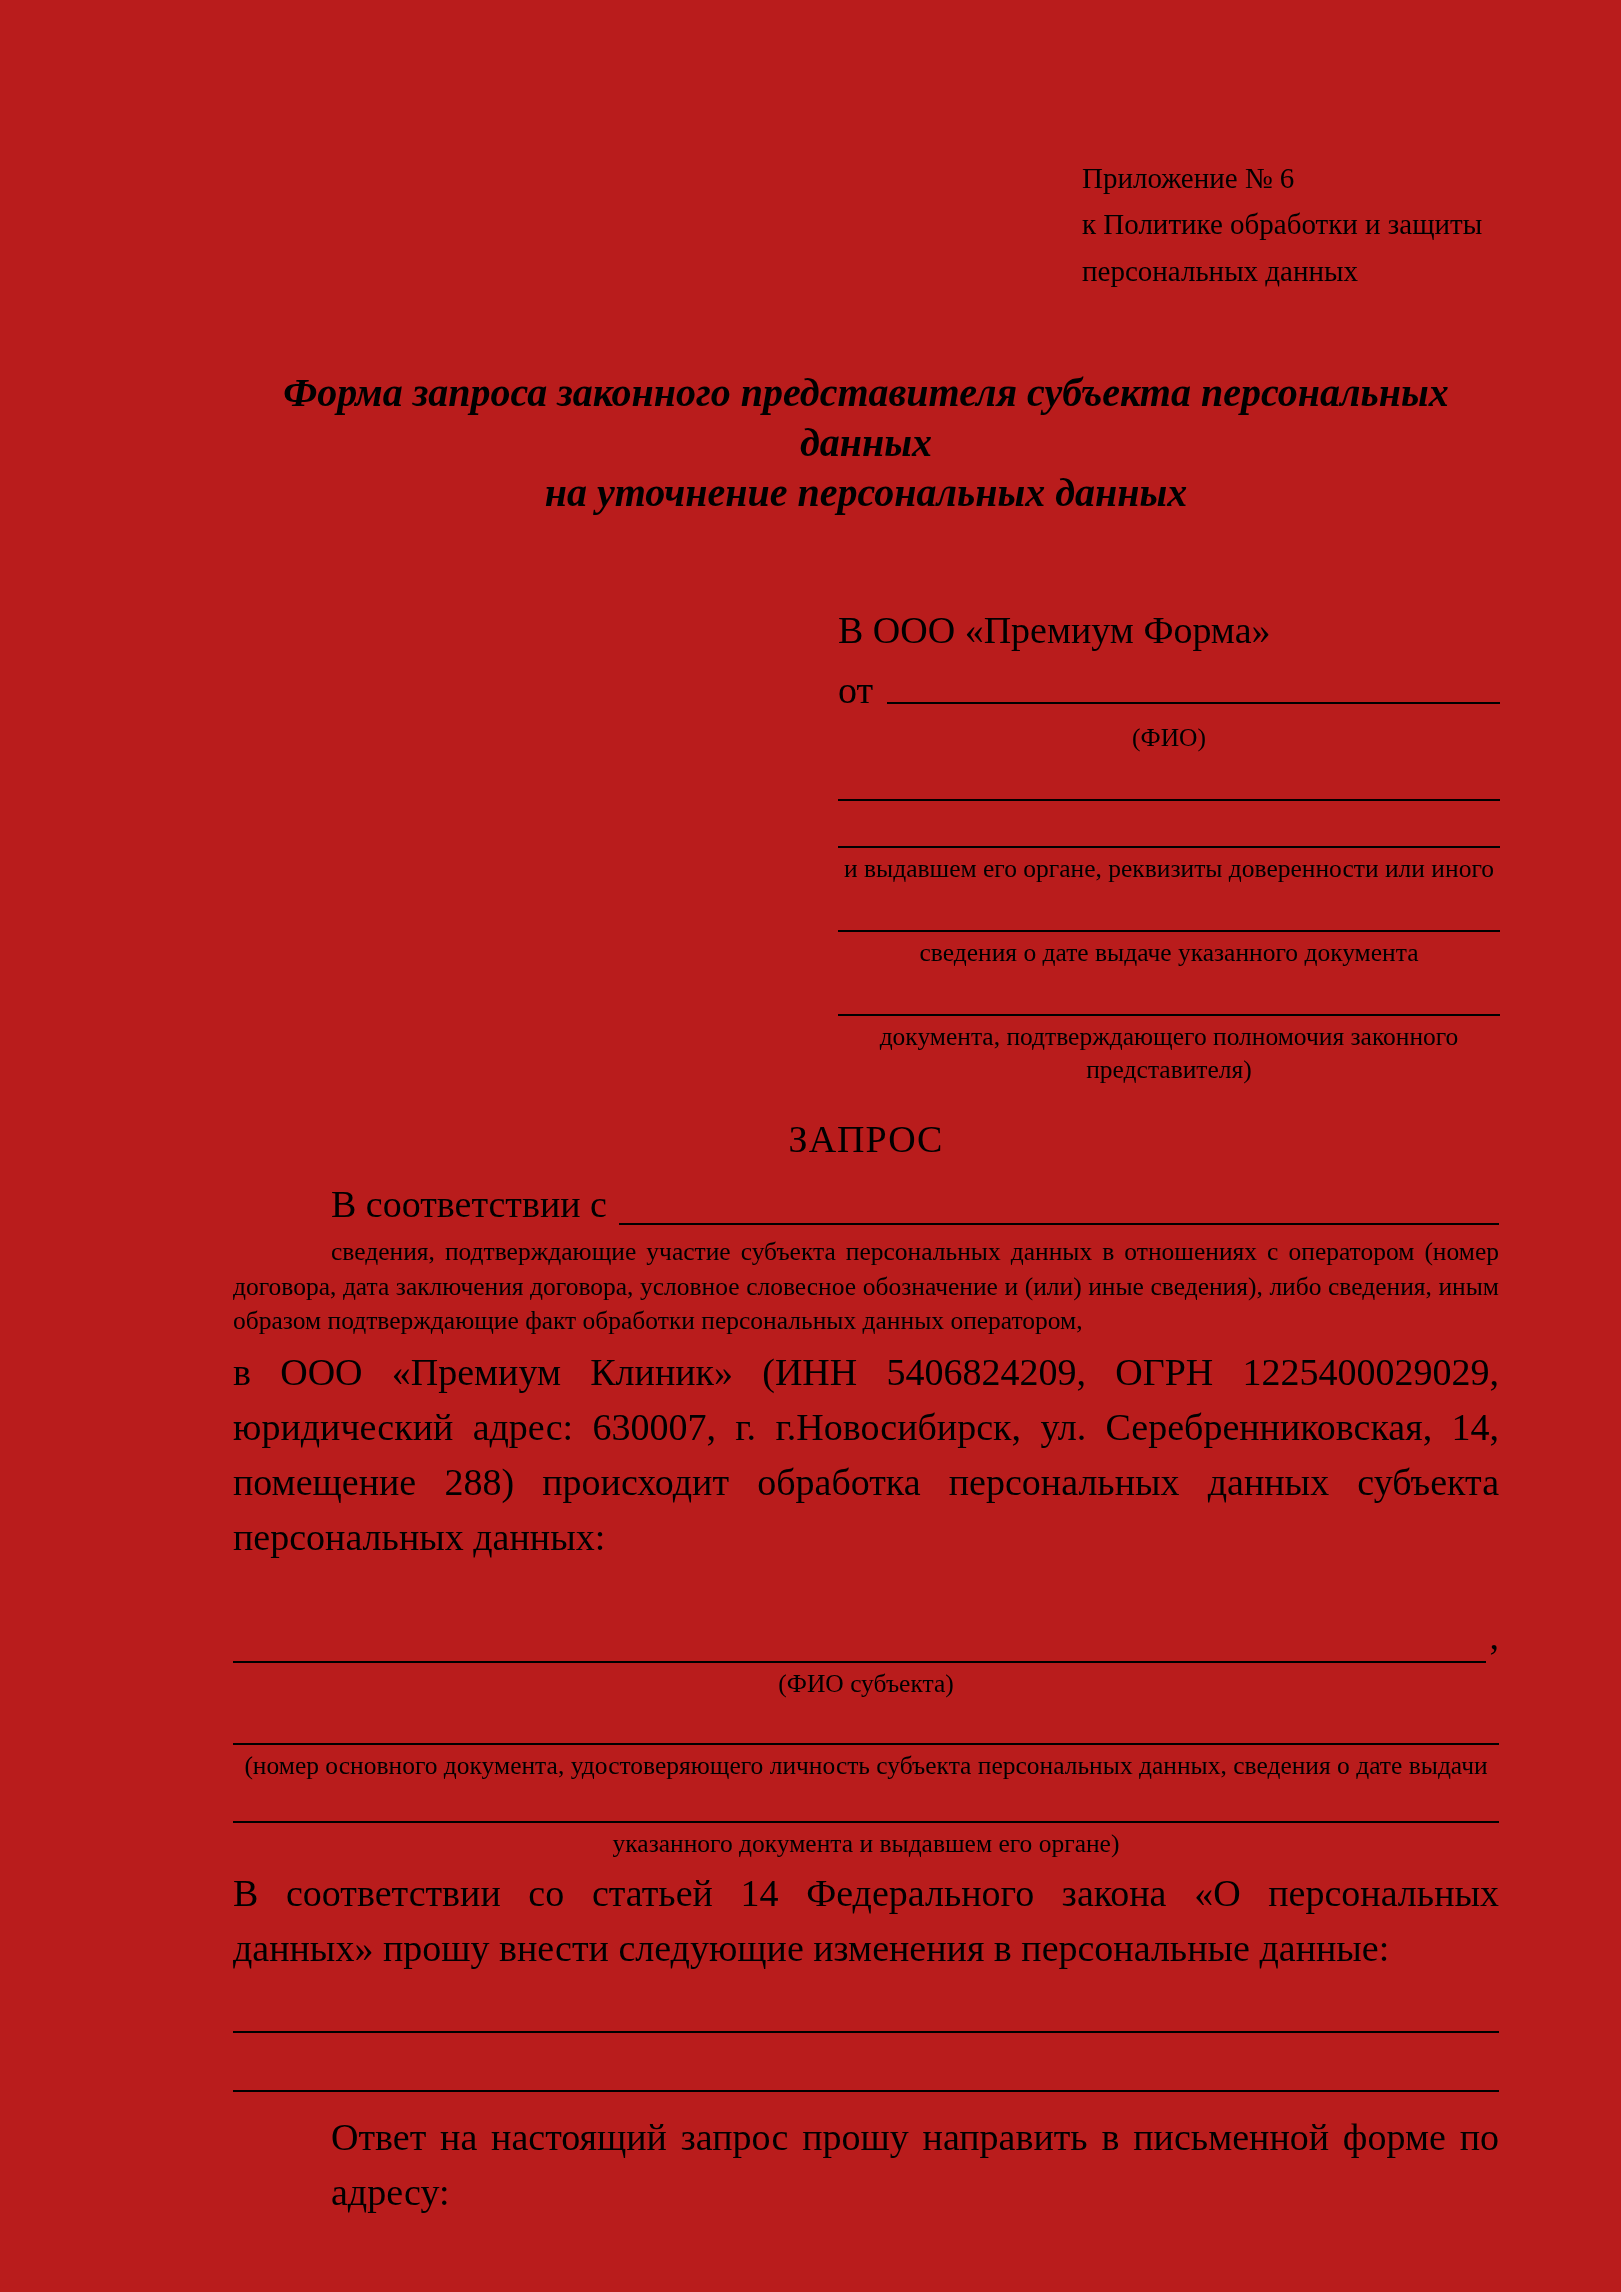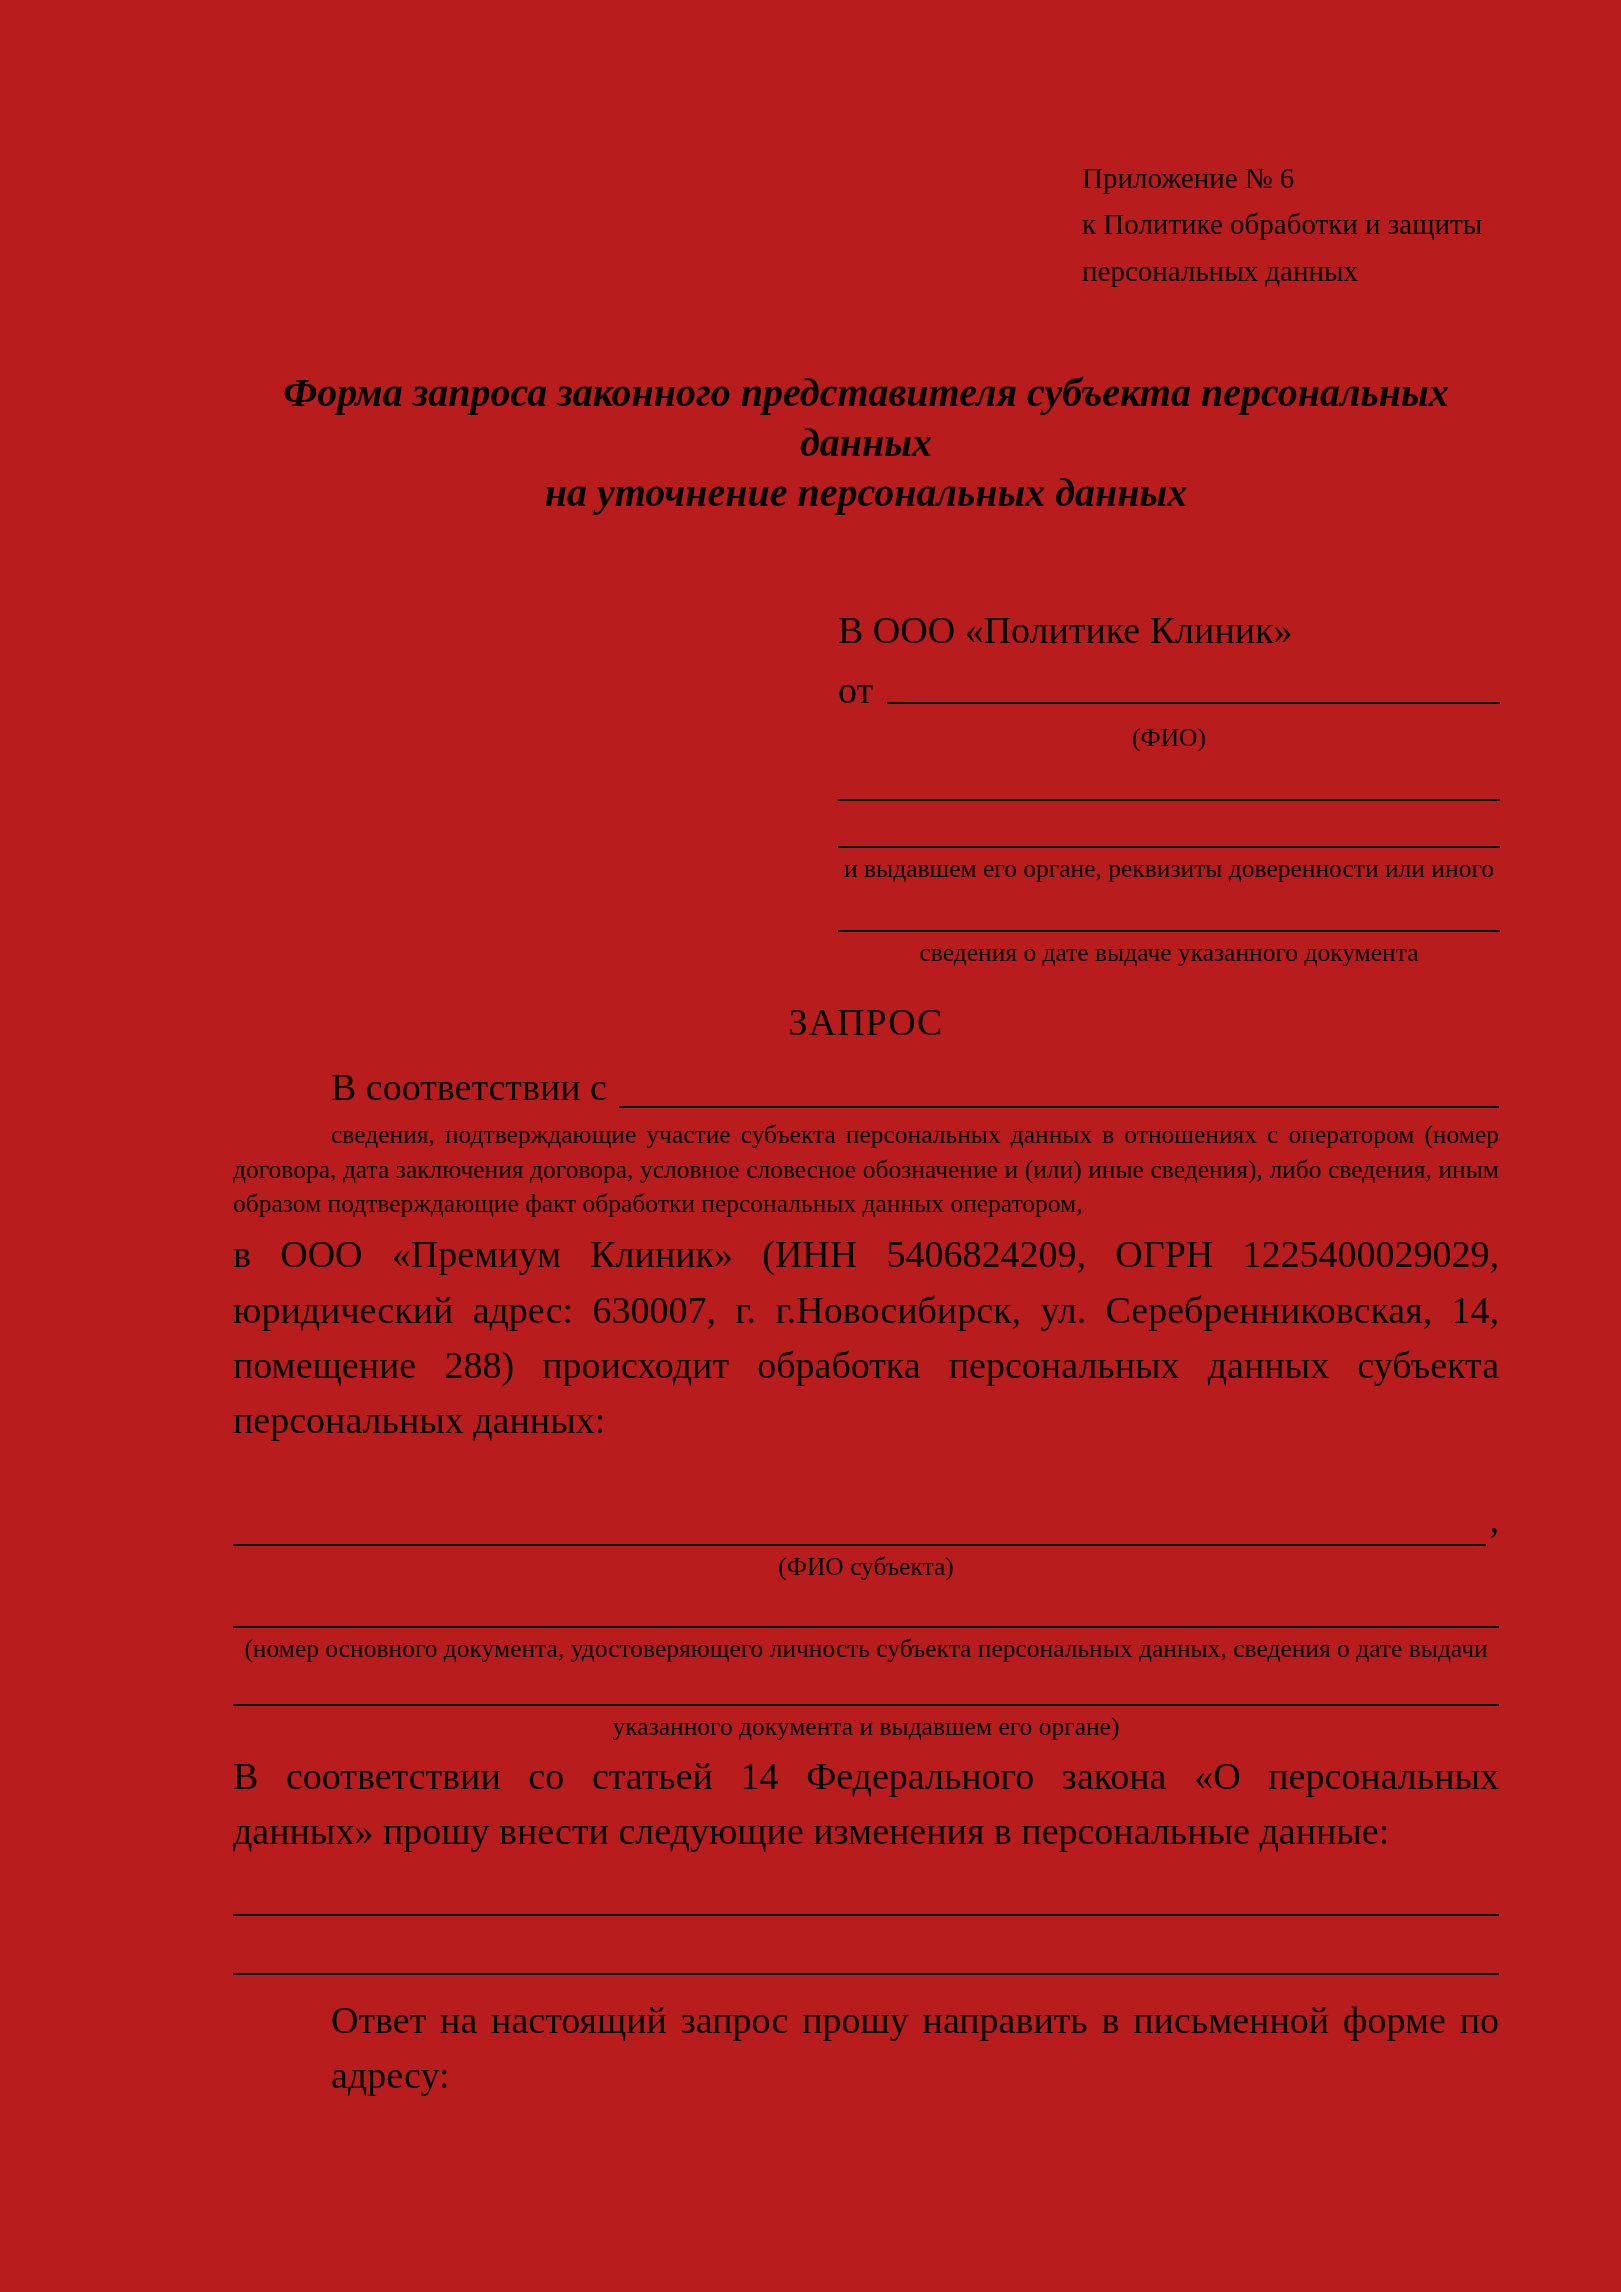--- a/index.html
+++ b/index.html
@@ -43,37 +43,41 @@
     <div>к Политике обработки и защиты</div>
     <div>персональных данных</div>
   </div>
 
   <div class="doc-title">
     <div>Форма запроса законного представителя субъекта персональных данных</div>
     <div>на уточнение персональных данных</div>
   </div>
 
   <div class="addressee">
-    <div class="addr-to">В ООО «Политике Клиник»</div>
+    <div class="addr-to">В ООО «Премиум Форма»</div>
     <div class="from-row">
       <span class="lbl">от</span>
       <span class="fill"></span>
     </div>
     <div class="cap">(ФИО)</div>
 
     <div class="addr-group">
       <div class="blank"></div>
     </div>
     <div class="addr-group">
       <div class="blank"></div>
       <div class="cap">и выдавшем его органе, реквизиты доверенности или иного</div>
     </div>
     <div class="addr-group">
       <div class="blank"></div>
       <div class="cap">сведения о дате выдаче указанного документа</div>
+    </div>
+    <div class="addr-group">
+      <div class="blank"></div>
+      <div class="cap">документа, подтверждающего полномочия законного представителя)</div>
     </div>
   </div>
 
   <div class="heading">ЗАПРОС</div>
 
   <div class="intro-row">
     <span class="lbl">В соответствии с</span>
     <span class="fill"></span>
   </div>
   <div class="footnote">сведения, подтверждающие участие субъекта персональных данных в отношениях с оператором (номер договора, дата заключения договора, условное словесное обозначение и (или) иные сведения), либо сведения, иным образом подтверждающие факт обработки персональных данных оператором,</div>

